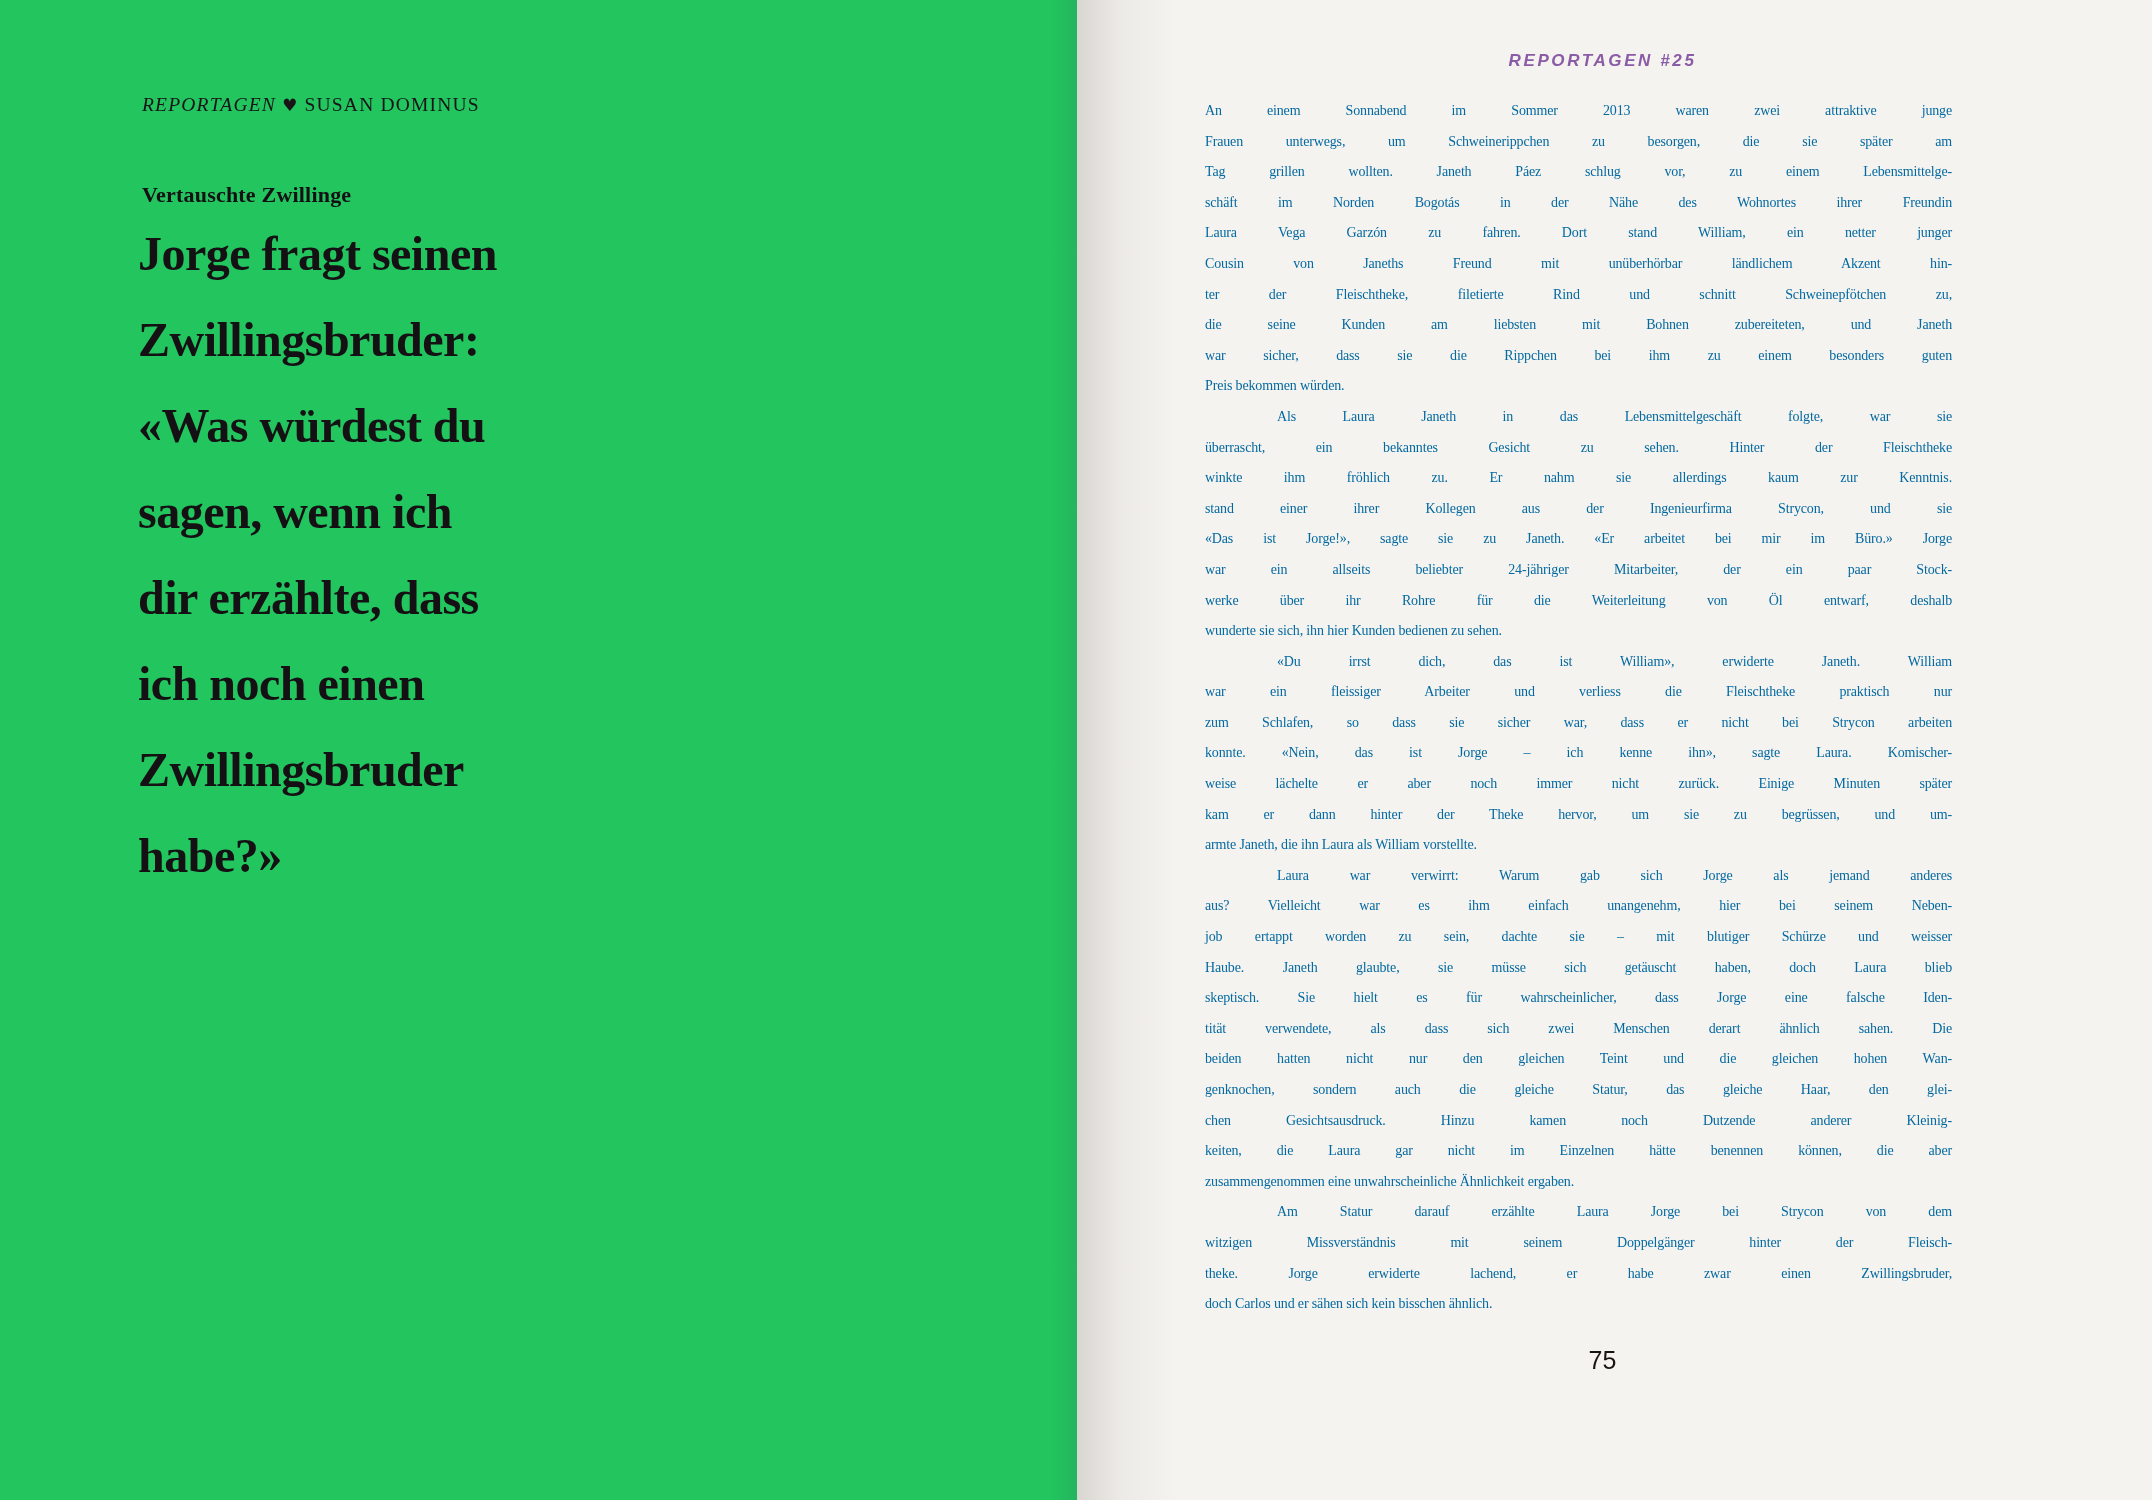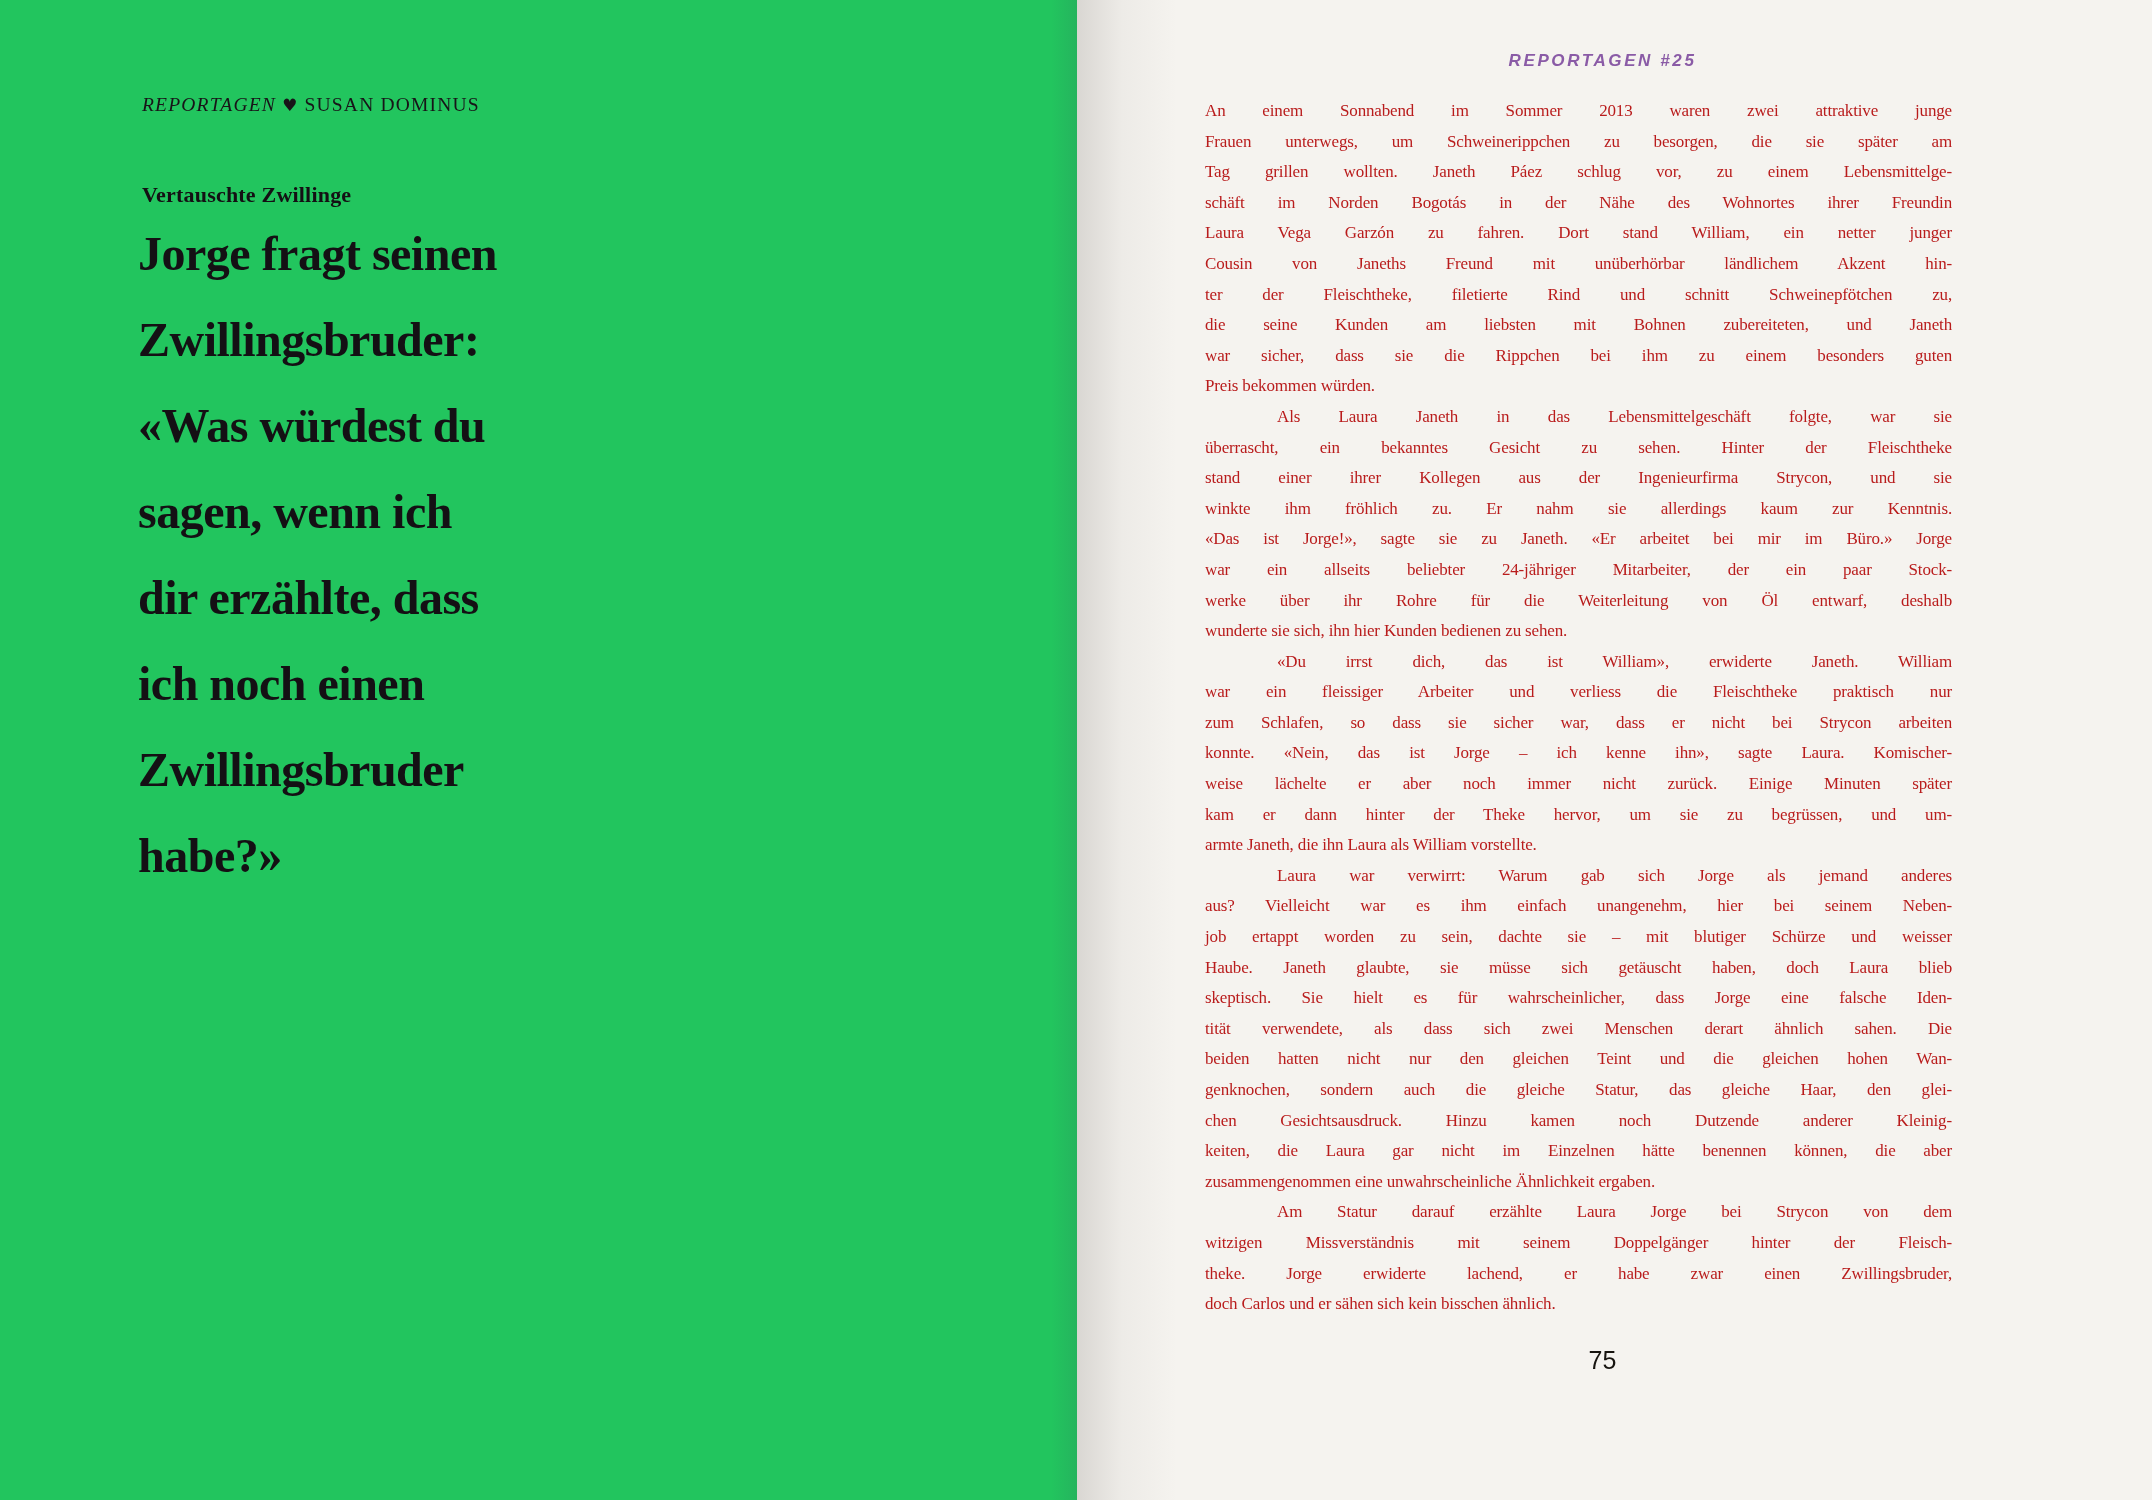--- a/index.html
+++ b/index.html
@@ -57,23 +57,23 @@
   }
   .rp-header {
     position: absolute; top: 51px; left: 152px; width: 747px;
     text-align: center;
     font-family: "Liberation Sans", sans-serif;
     font-weight: bold; font-style: italic;
     font-size: 17px; letter-spacing: 2.6px;
   }
   .article-body {
     position: absolute; top: 96px; left: 128px; width: 747px;
-    font-size: 17px; line-height: 30.6px;
+    font-size: 14px; line-height: 30.6px;
     letter-spacing: -0.15px;
-    color: #b91c1c;
+    color: #0369a1;
   }
   .bl { text-align: justify; text-align-last: justify; }
   .bl.pl { text-align-last: left; }
   .para.indent .bl:first-child { text-indent: 72px; }
   .folio {
     position: absolute; top: 1346px; left: 152px; width: 747px;
     text-align: center;
     font-family: "Liberation Sans", sans-serif;
     font-size: 25px; color: #17140f;
   }
@@ -111,22 +111,22 @@
           <div class="bl">Laura Vega Garzón zu fahren. Dort stand William, ein netter junger</div>
           <div class="bl">Cousin von Janeths Freund mit unüberhörbar ländlichem Akzent hin-</div>
           <div class="bl">ter der Fleischtheke, filetierte Rind und schnitt Schweinepfötchen zu,</div>
           <div class="bl">die seine Kunden am liebsten mit Bohnen zubereiteten, und Janeth</div>
           <div class="bl">war sicher, dass sie die Rippchen bei ihm zu einem besonders guten</div>
           <div class="bl pl">Preis bekommen würden.</div>
         </div>
         <div class="para indent">
           <div class="bl">Als Laura Janeth in das Lebensmittelgeschäft folgte, war sie</div>
           <div class="bl">überrascht, ein bekanntes Gesicht zu sehen. Hinter der Fleischtheke</div>
+          <div class="bl">winkte ihm fröhlich zu. Er nahm sie allerdings kaum zur Kenntnis.</div>
           <div class="bl">stand einer ihrer Kollegen aus der Ingenieurfirma Strycon, und sie</div>
-          <div class="bl">winkte ihm fröhlich zu. Er nahm sie allerdings kaum zur Kenntnis.</div>
           <div class="bl">«Das ist Jorge!», sagte sie zu Janeth. «Er arbeitet bei mir im Büro.» Jorge</div>
           <div class="bl">war ein allseits beliebter 24-jähriger Mitarbeiter, der ein paar Stock-</div>
           <div class="bl">werke über ihr Rohre für die Weiterleitung von Öl entwarf, deshalb</div>
           <div class="bl pl">wunderte sie sich, ihn hier Kunden bedienen zu sehen.</div>
         </div>
         <div class="para indent">
           <div class="bl">«Du irrst dich, das ist William», erwiderte Janeth. William</div>
           <div class="bl">war ein fleissiger Arbeiter und verliess die Fleischtheke praktisch nur</div>
           <div class="bl">zum Schlafen, so dass sie sicher war, dass er nicht bei Strycon arbeiten</div>
           <div class="bl">konnte. «Nein, das ist Jorge – ich kenne ihn», sagte Laura. Komischer-</div>

